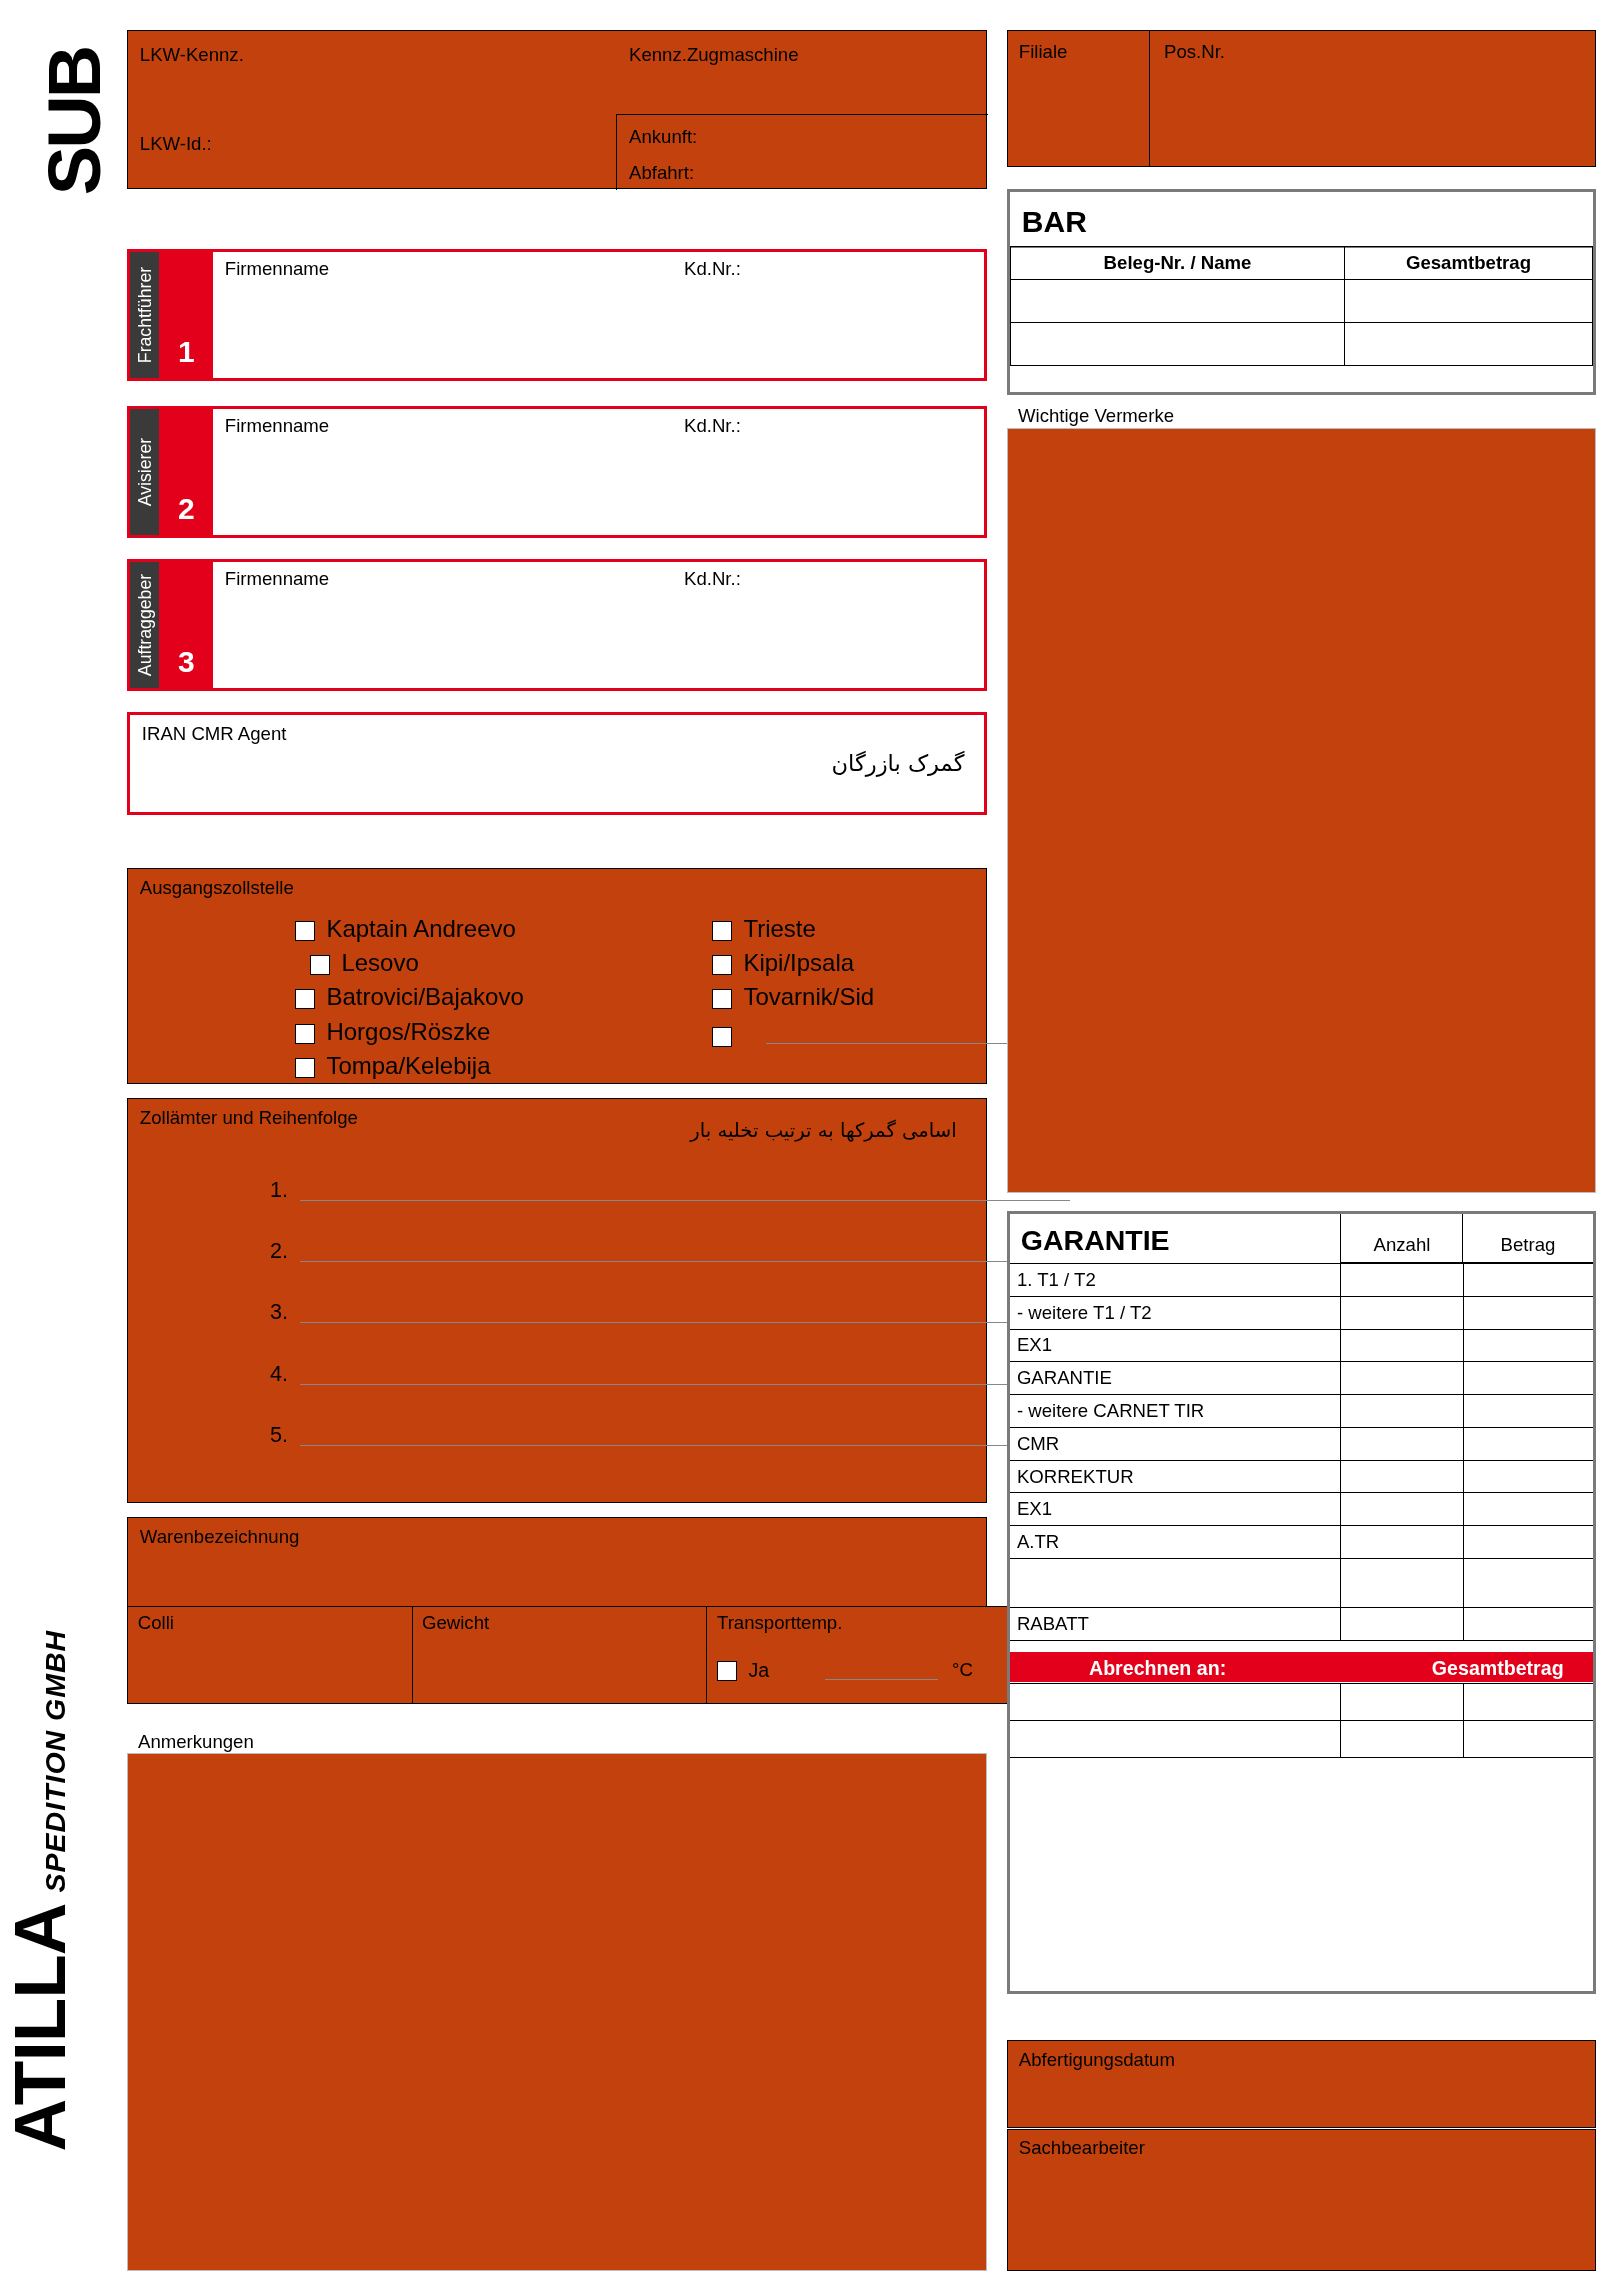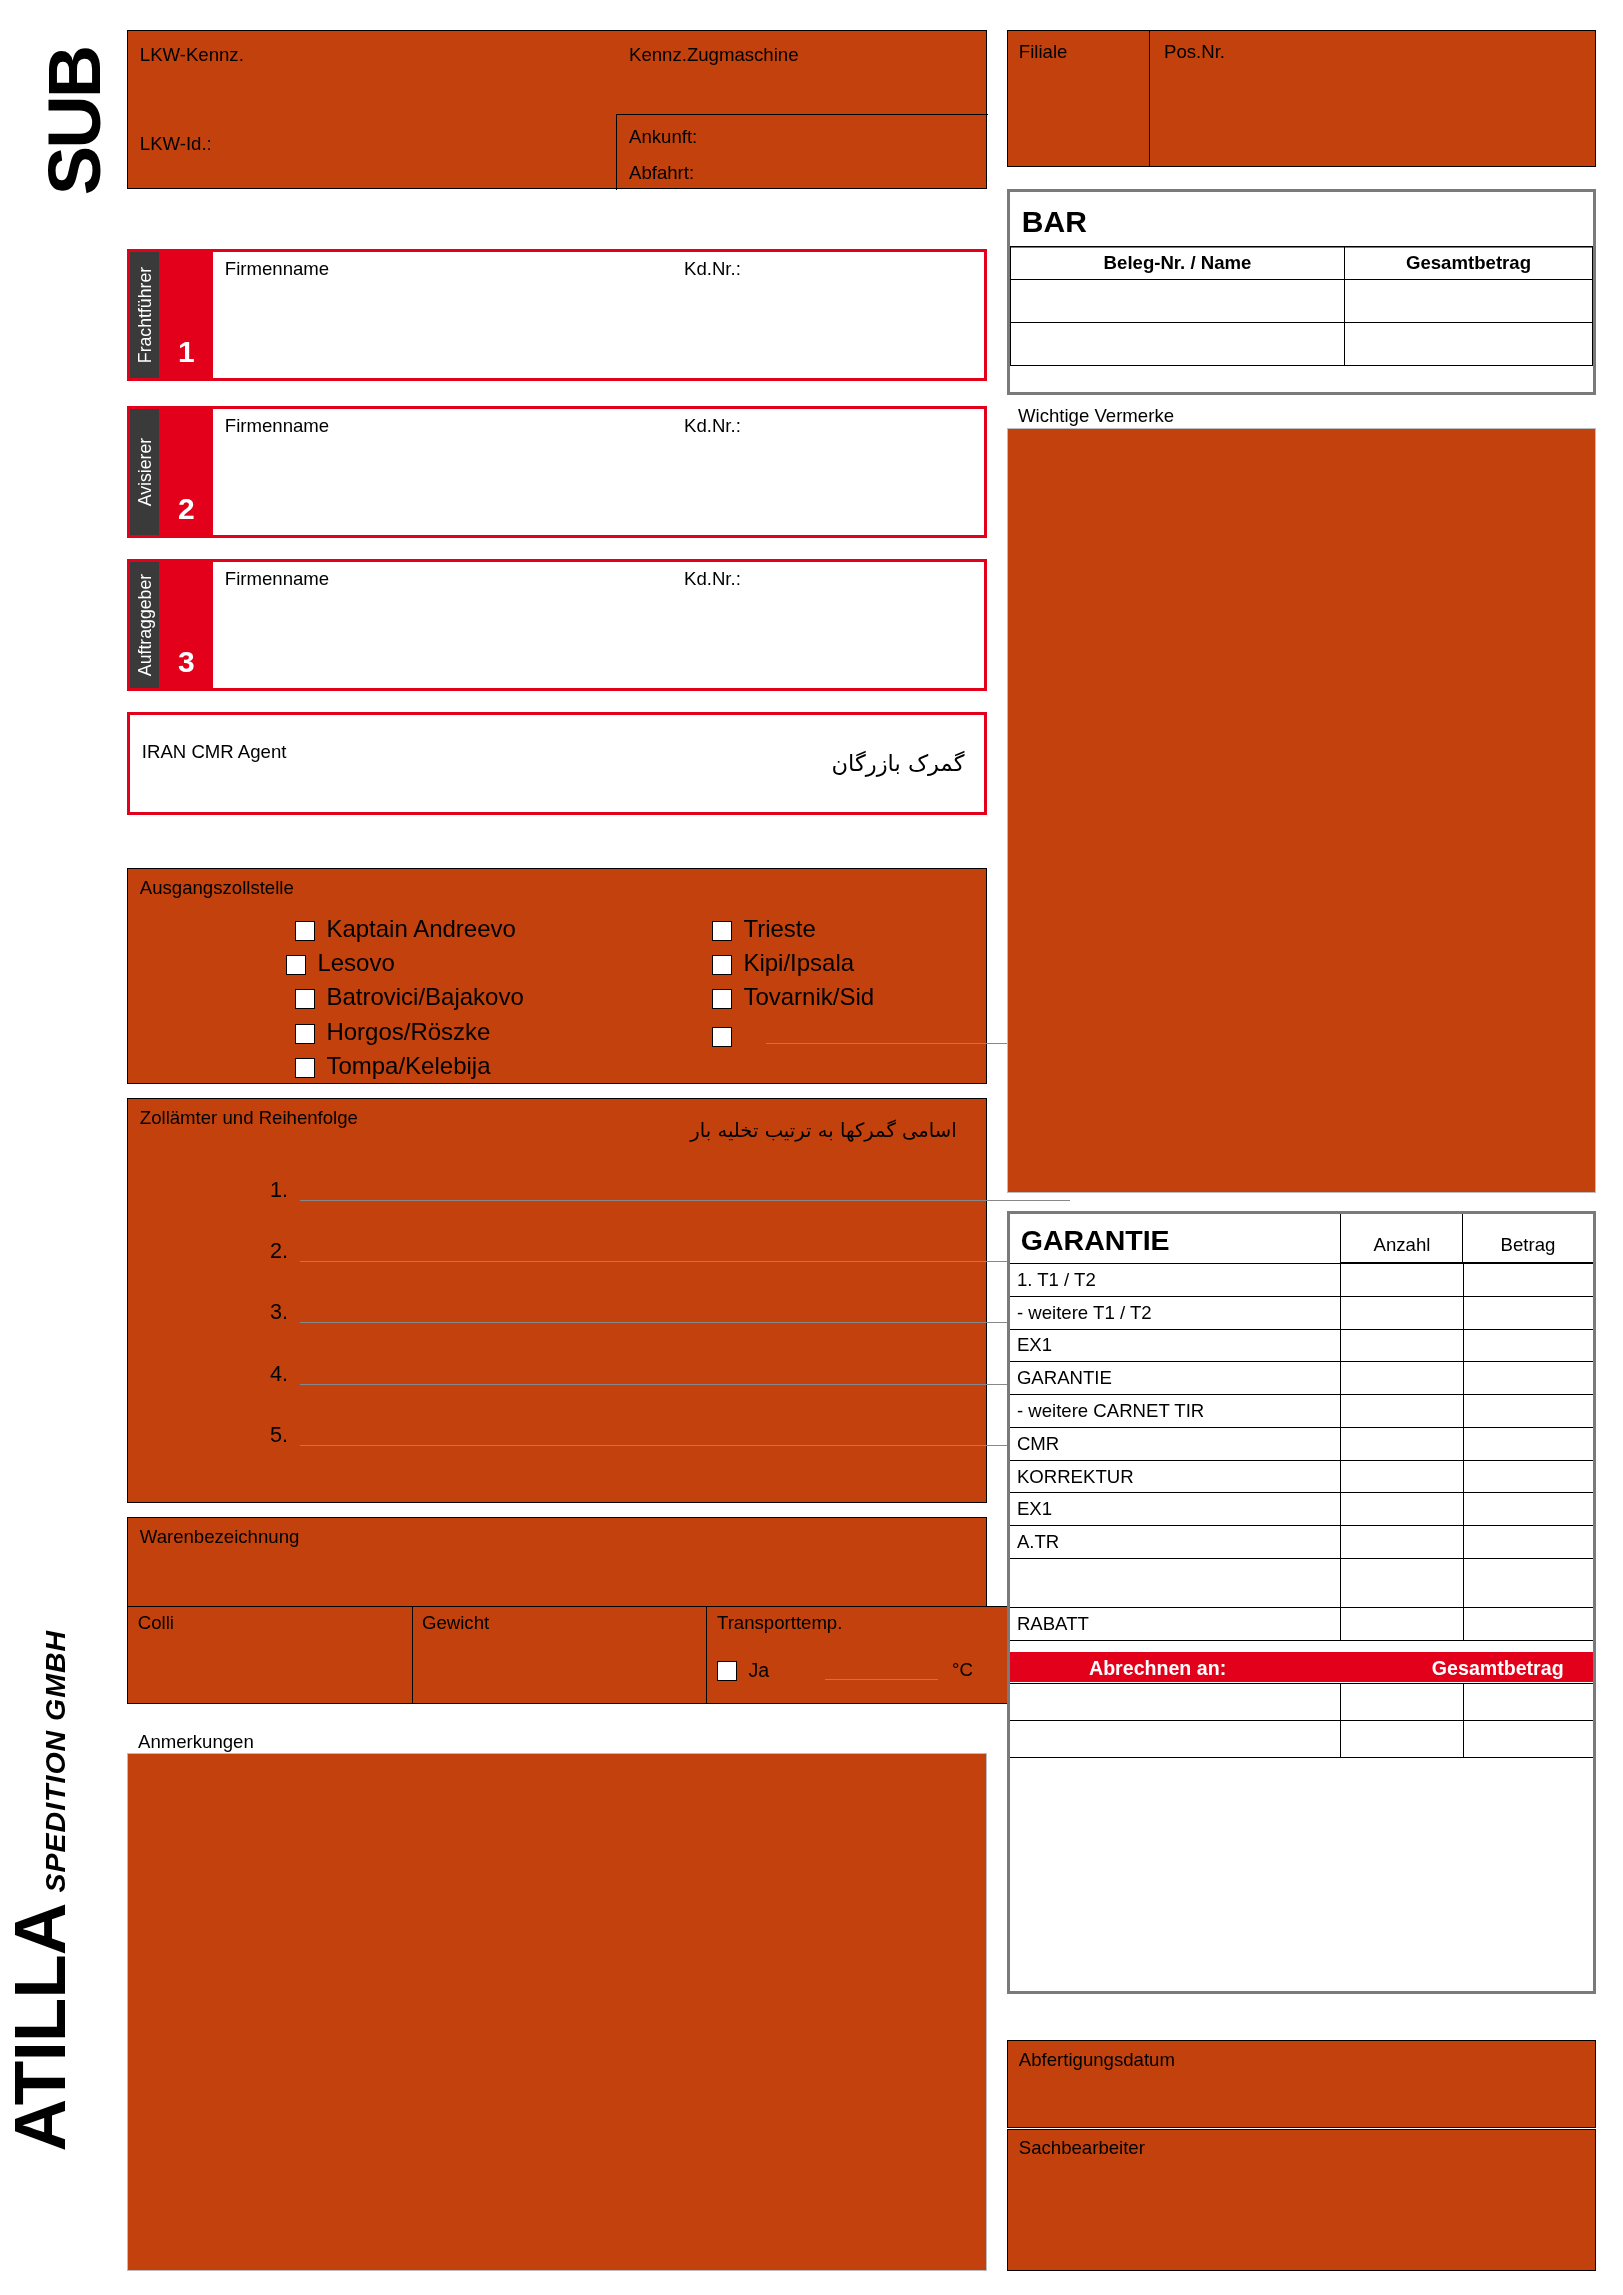--- a/index.html
+++ b/index.html
@@ -247,31 +247,31 @@
         <span>Auftraggeber</span>
       </div>
     <div class="num">3</div>
     <div class="fields">
       <div class="lbl f1">Firmenname</div>
       <div class="lbl f2">Kd.Nr.:</div>
     </div>
   </div>
 
   <div class="abs" style="left:127px; top:712px; width:860px; height:103px; border:3.4px solid #e2001a; box-sizing:border-box; background:#fff;">
-    <div class="lbl abs" style="left:11.8px; top:8.8px;margin-top:18px;">IRAN CMR Agent</div>
+    <div class="lbl abs" style="left:11.8px; top:8.8px;">IRAN CMR Agent</div>
     <div class="persian abs" style="right:19.6px; top:35px;">گمرک بازرگان</div>
   </div>
 
   <div class="box" style="left:127px; top:868px; width:860px; height:216px; border-width:1px;">
     <div class="lbl abs" style="left:11.8px; top:8.8px;">Ausgangszollstelle</div>
 
     <div class="cbrow" style="left:167px; top:46px;">
       <span class="cbx"></span><span>Kaptain Andreevo</span>
     </div>
-    <div class="cbrow" style="left:158px; top:80px;">
+    <div class="cbrow" style="left:182px; top:80px;">
       <span class="cbx"></span><span>Lesovo</span>
     </div>
     <div class="cbrow" style="left:167px; top:114px;">
       <span class="cbx"></span><span>Batrovici/Bajakovo</span>
     </div>
     <div class="cbrow" style="left:167px; top:149px;">
       <span class="cbx"></span><span>Horgos/Röszke</span>
     </div>
     <div class="cbrow" style="left:167px; top:183px;">
       <span class="cbx"></span><span>Tompa/Kelebija</span>

